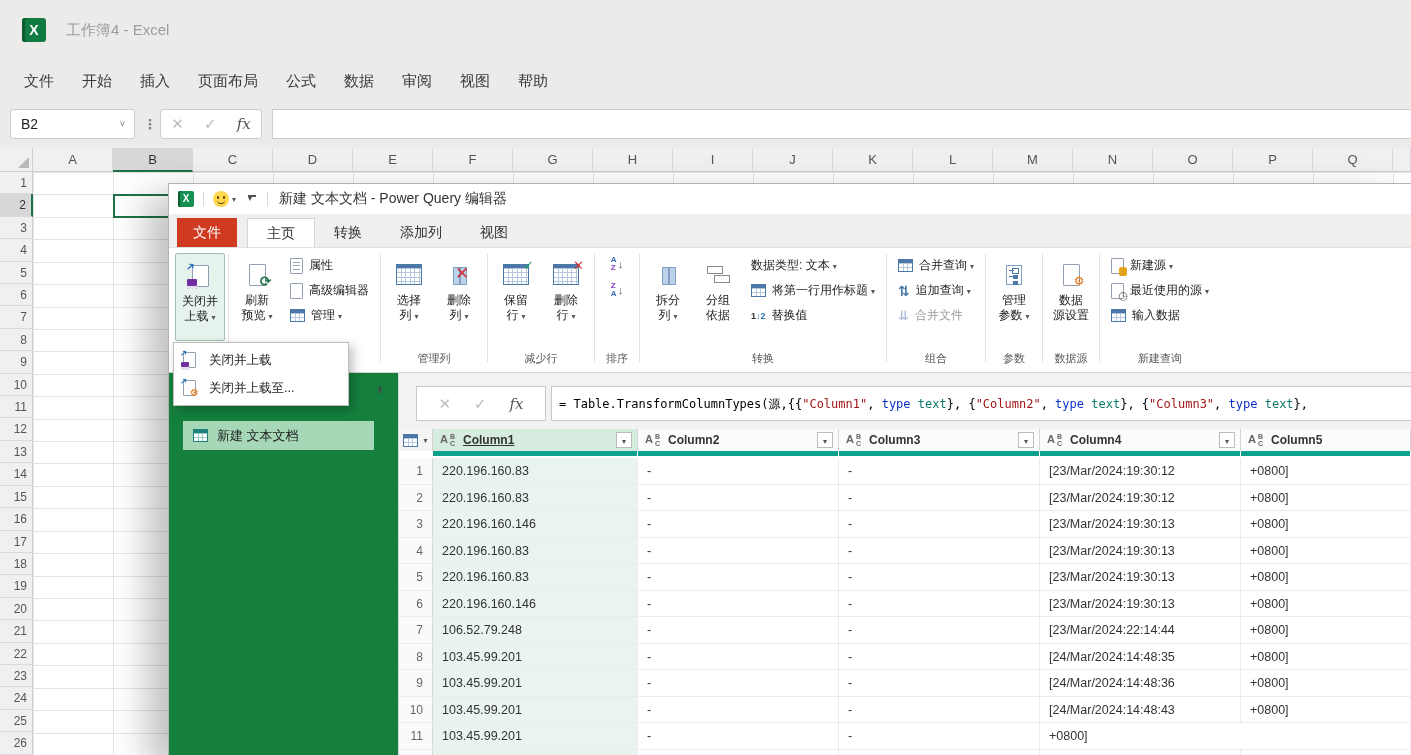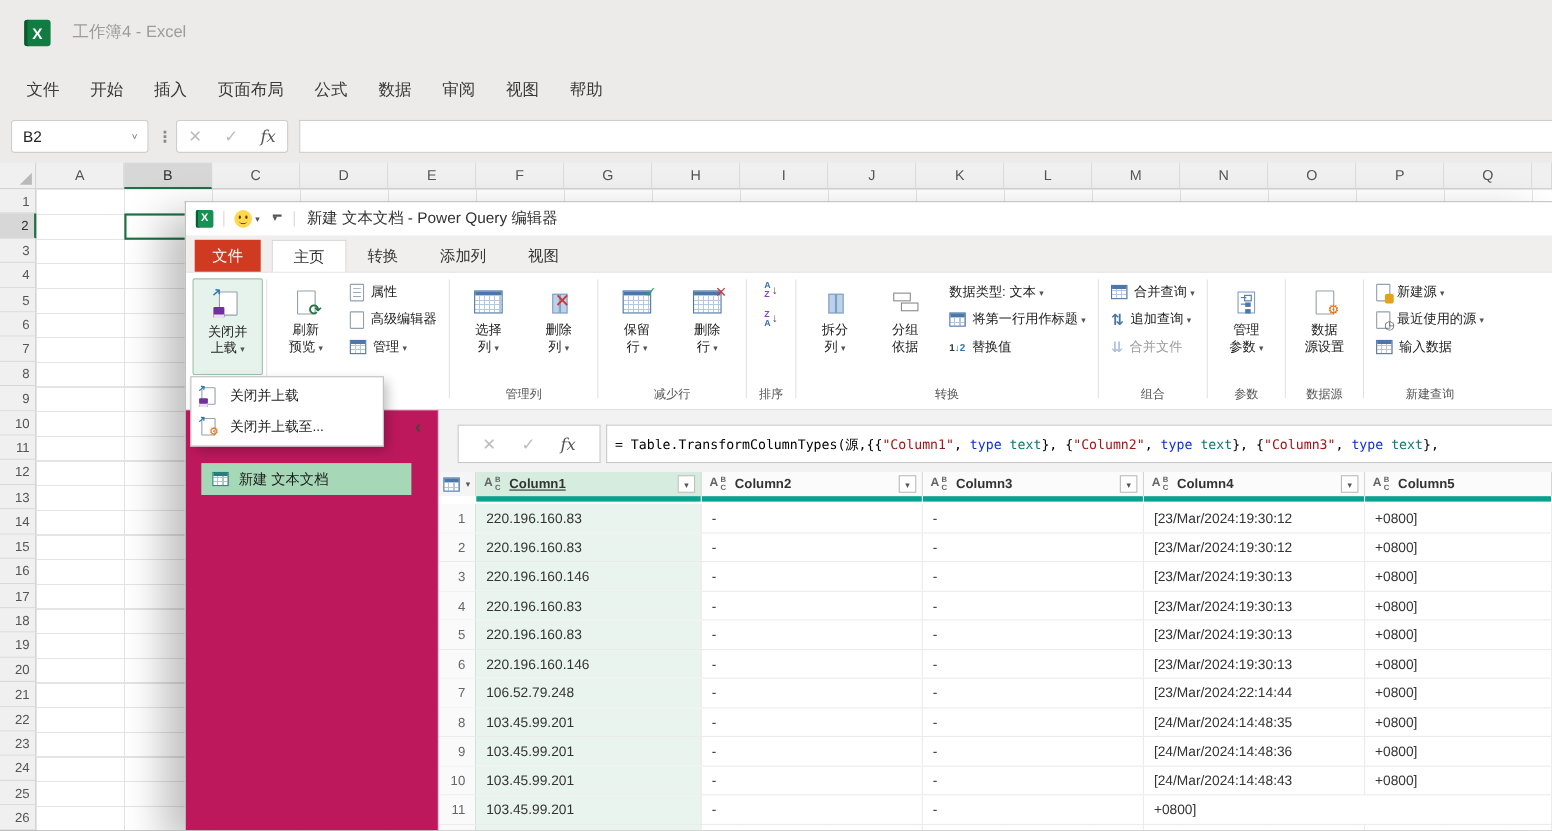--- a/index.html
+++ b/index.html
@@ -58,21 +58,21 @@
   .pq-tabs{position:absolute;left:0;top:30px;width:100%;height:34px;background:#f1efee;border-bottom:1px solid #e2e0df;display:flex;align-items:flex-end;padding-left:8px;}
   .pq-tab{height:29px;line-height:29px;padding:0 19px;font-size:14px;color:#333;}
   .pq-tab.file{background:#cf3a21;color:#fff;padding:0 16px;margin-right:10px;}
   .pq-tab.active{background:#fff;border:1px solid #d8d6d5;border-bottom:none;}
 
   .pq-ribbon{position:absolute;left:0;top:64px;width:100%;height:125px;background:#fff;border-bottom:1px solid #d6d6d6;display:flex;padding-left:6px;}
   .rsep{width:1px;background:#e3e3e3;margin:6px 3px 10px;}
   .rgroup{display:flex;flex-direction:column;}
   .rcontent{display:flex;align-items:flex-start;flex:1;padding-top:5px;}
   .rlabel{text-align:center;font-size:11px;color:#555;padding:0 8px 6px;}
-  .big-btn{width:64px;display:flex;flex-direction:column;align-items:center;font-size:12px;line-height:15px;color:#222;padding-top:3px;text-align:center;}
+  .big-btn{width:50px;display:flex;flex-direction:column;align-items:center;font-size:12px;line-height:15px;color:#222;padding-top:3px;text-align:center;}
   .big-btn .bicon{height:37px;display:flex;align-items:center;justify-content:center;position:relative;}
   .big-btn.pressed{background:#e6f2ec;border:1px solid #9fc3ae;border-radius:2px;height:88px;}
   .vstack{display:flex;flex-direction:column;gap:4px;padding:2px 4px;}
   .small-btn{display:flex;align-items:center;height:21px;font-size:12px;color:#222;gap:6px;padding:0 4px;white-space:nowrap;}
   .small-btn.disabled{color:#9b9b9b;}
   .small-btn.disabled .ic{opacity:.45;}
   .drop::after{content:"\25BE";font-size:8px;color:#555;margin-left:3px;}
 
   
   .ic{position:relative;display:inline-block;flex:0 0 auto;}
@@ -123,21 +123,21 @@
   .ic-sort.za .ltrs::before{content:"Z";color:#8b3fc6;}
   .ic-sort.za .ltrs::after{content:"A";color:#3b6db5;}
   .ic-sort::after{content:"\2193";color:#555;font-size:11px;}
 
   
   .pq-menu{position:absolute;left:4px;top:158px;width:176px;background:#fff;border:1px solid #bdbdbd;box-shadow:4px 4px 10px rgba(0,0,0,.25);z-index:40;padding:3px 0;}
   .pq-mi{height:28px;display:flex;align-items:center;gap:13px;padding-left:9px;font-size:12.5px;color:#222;}
 
   
   .pq-body{position:absolute;left:0;top:189px;right:0;bottom:0;display:flex;background:#f2f2f2;}
-  .pq-queries{width:230px;flex:0 0 230px;background:#be185d;border-right:1px solid #d9d9d9;position:relative;}
+  .pq-queries{width:230px;flex:0 0 230px;background:#15803d;border-right:1px solid #d9d9d9;position:relative;}
   .q-collapse{position:absolute;right:15px;top:7px;font-size:17px;color:#444;font-weight:bold;line-height:1;}
   .q-collapse::before{content:"\2039";}
   .q-item{margin:48px 24px 0 14px;height:29px;background:#a6d7b7;display:flex;align-items:center;gap:9px;padding-left:10px;font-size:13px;color:#1d1d1d;}
   .pq-main{flex:1;position:relative;background:#f2f2f2;overflow:hidden;}
   .fx-box{position:absolute;left:17px;top:13px;width:130px;height:35px;background:#fff;border:1px solid #c8c8c8;display:flex;align-items:center;justify-content:space-around;padding:0 10px;}
   .f-input{position:absolute;left:152px;top:13px;right:0;height:35px;background:#fff;border:1px solid #c8c8c8;border-right:none;padding:9px 0 0 7px;font-family:"DejaVu Sans Mono",monospace;font-size:12px;white-space:nowrap;overflow:hidden;}
   .f-input span{font-family:"DejaVu Sans Mono",monospace;}
   .f-p{color:#000;}.f-s{color:#a31515;}.f-k{color:#0c31c9;}.f-t{color:#0f7b6c;}
 
   .pq-table{position:absolute;left:0;top:56px;right:0;bottom:0;background:#fff;overflow:hidden;}

